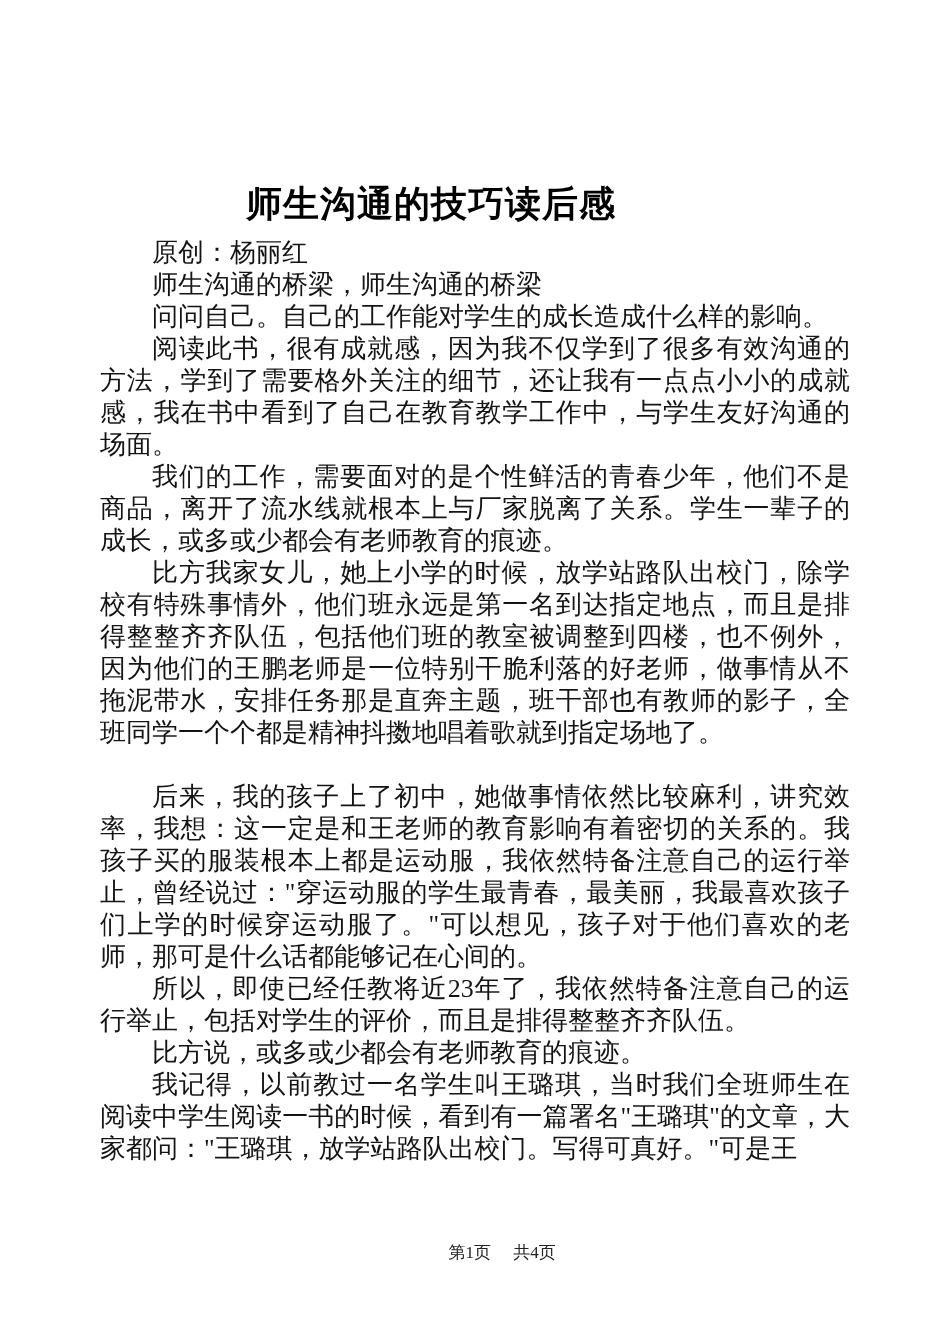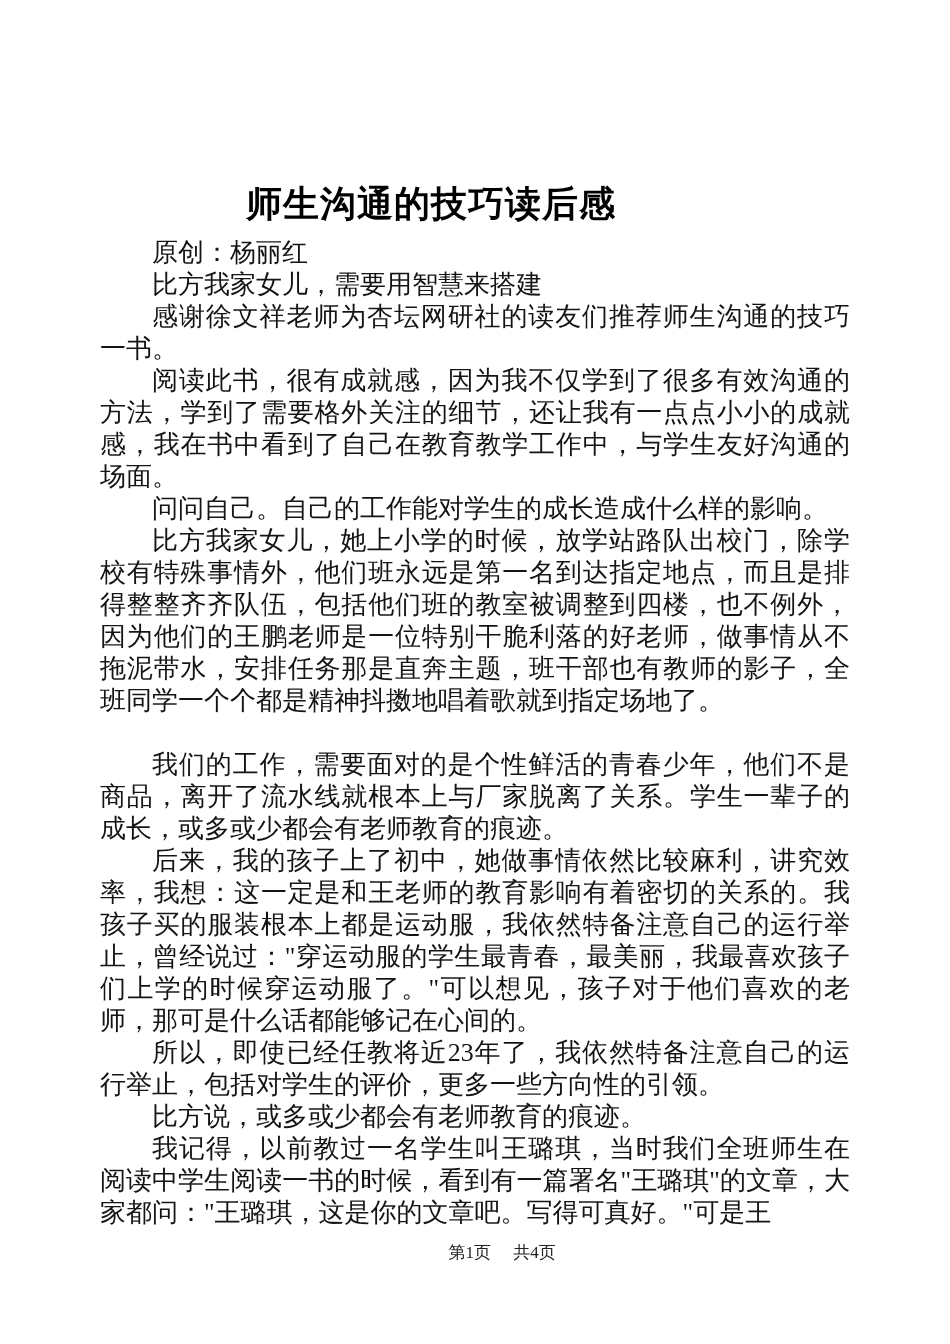--- a/index.html
+++ b/index.html
@@ -59,29 +59,28 @@
   }
 </style>
 </head>
 <body>
 
 <div class="page">
   <h1 class="doc-title">师生沟通的技巧读后感</h1>
 
   <div class="doc-body">
       <p class="para">原创：杨丽红</p>
-      <p class="para">比方我家女儿，需要用智慧来搭建</p>
-      <p class="para">感谢徐文祥老师为杏坛网研社的读友们推荐师生沟通的技巧一书。</p>
+      <p class="para">师生沟通的桥梁，师生沟通的桥梁</p>
+      <p class="para">问问自己。自己的工作能对学生的成长造成什么样的影响。</p>
       <p class="para">阅读此书，很有成就感，因为我不仅学到了很多有效沟通的方法，学到了需要格外关注的细节，还让我有一点点小小的成就感，我在书中看到了自己在教育教学工作中，与学生友好沟通的场面。</p>
-      <p class="para">问问自己。自己的工作能对学生的成长造成什么样的影响。</p>
+      <p class="para">我们的工作，需要面对的是个性鲜活的青春少年，他们不是商品，离开了流水线就根本上与厂家脱离了关系。学生一辈子的成长，或多或少都会有老师教育的痕迹。</p>
       <p class="para gap-after">比方我家女儿，她上小学的时候，放学站路队出校门，除学校有特殊事情外，他们班永远是第一名到达指定地点，而且是排得整整齐齐队伍，包括他们班的教室被调整到四楼，也不例外，因为他们的王鹏老师是一位特别干脆利落的好老师，做事情从不拖泥带水，安排任务那是直奔主题，班干部也有教师的影子，全班同学一个个都是精神抖擞地唱着歌就到指定场地了。</p>
-      <p class="para">我们的工作，需要面对的是个性鲜活的青春少年，他们不是商品，离开了流水线就根本上与厂家脱离了关系。学生一辈子的成长，或多或少都会有老师教育的痕迹。</p>
       <p class="para">后来，我的孩子上了初中，她做事情依然比较麻利，讲究效率，我想：这一定是和王老师的教育影响有着密切的关系的。我孩子买的服装根本上都是运动服，我依然特备注意自己的运行举止，曾经说过："穿运动服的学生最青春，最美丽，我最喜欢孩子们上学的时候穿运动服了。"可以想见，孩子对于他们喜欢的老师，那可是什么话都能够记在心间的。</p>
-      <p class="para">所以，即使已经任教将近23年了，我依然特备注意自己的运行举止，包括对学生的评价，更多一些方向性的引领。</p>
+      <p class="para">所以，即使已经任教将近23年了，我依然特备注意自己的运行举止，包括对学生的评价，而且是排得整整齐齐队伍。</p>
       <p class="para">比方说，或多或少都会有老师教育的痕迹。</p>
-      <p class="para">我记得，以前教过一名学生叫王璐琪，当时我们全班师生在阅读中学生阅读一书的时候，看到有一篇署名"王璐琪"的文章，大家都问："王璐琪，这是你的文章吧。写得可真好。"可是王</p>
+      <p class="para">我记得，以前教过一名学生叫王璐琪，当时我们全班师生在阅读中学生阅读一书的时候，看到有一篇署名"王璐琪"的文章，大家都问："王璐琪，放学站路队出校门。写得可真好。"可是王</p>
     </div>
 
   <div class="doc-footer">
     <span class="footer-part">第1页</span>
     <span class="footer-part">共4页</span>
   </div>
 </div>
 
 </body></html>

